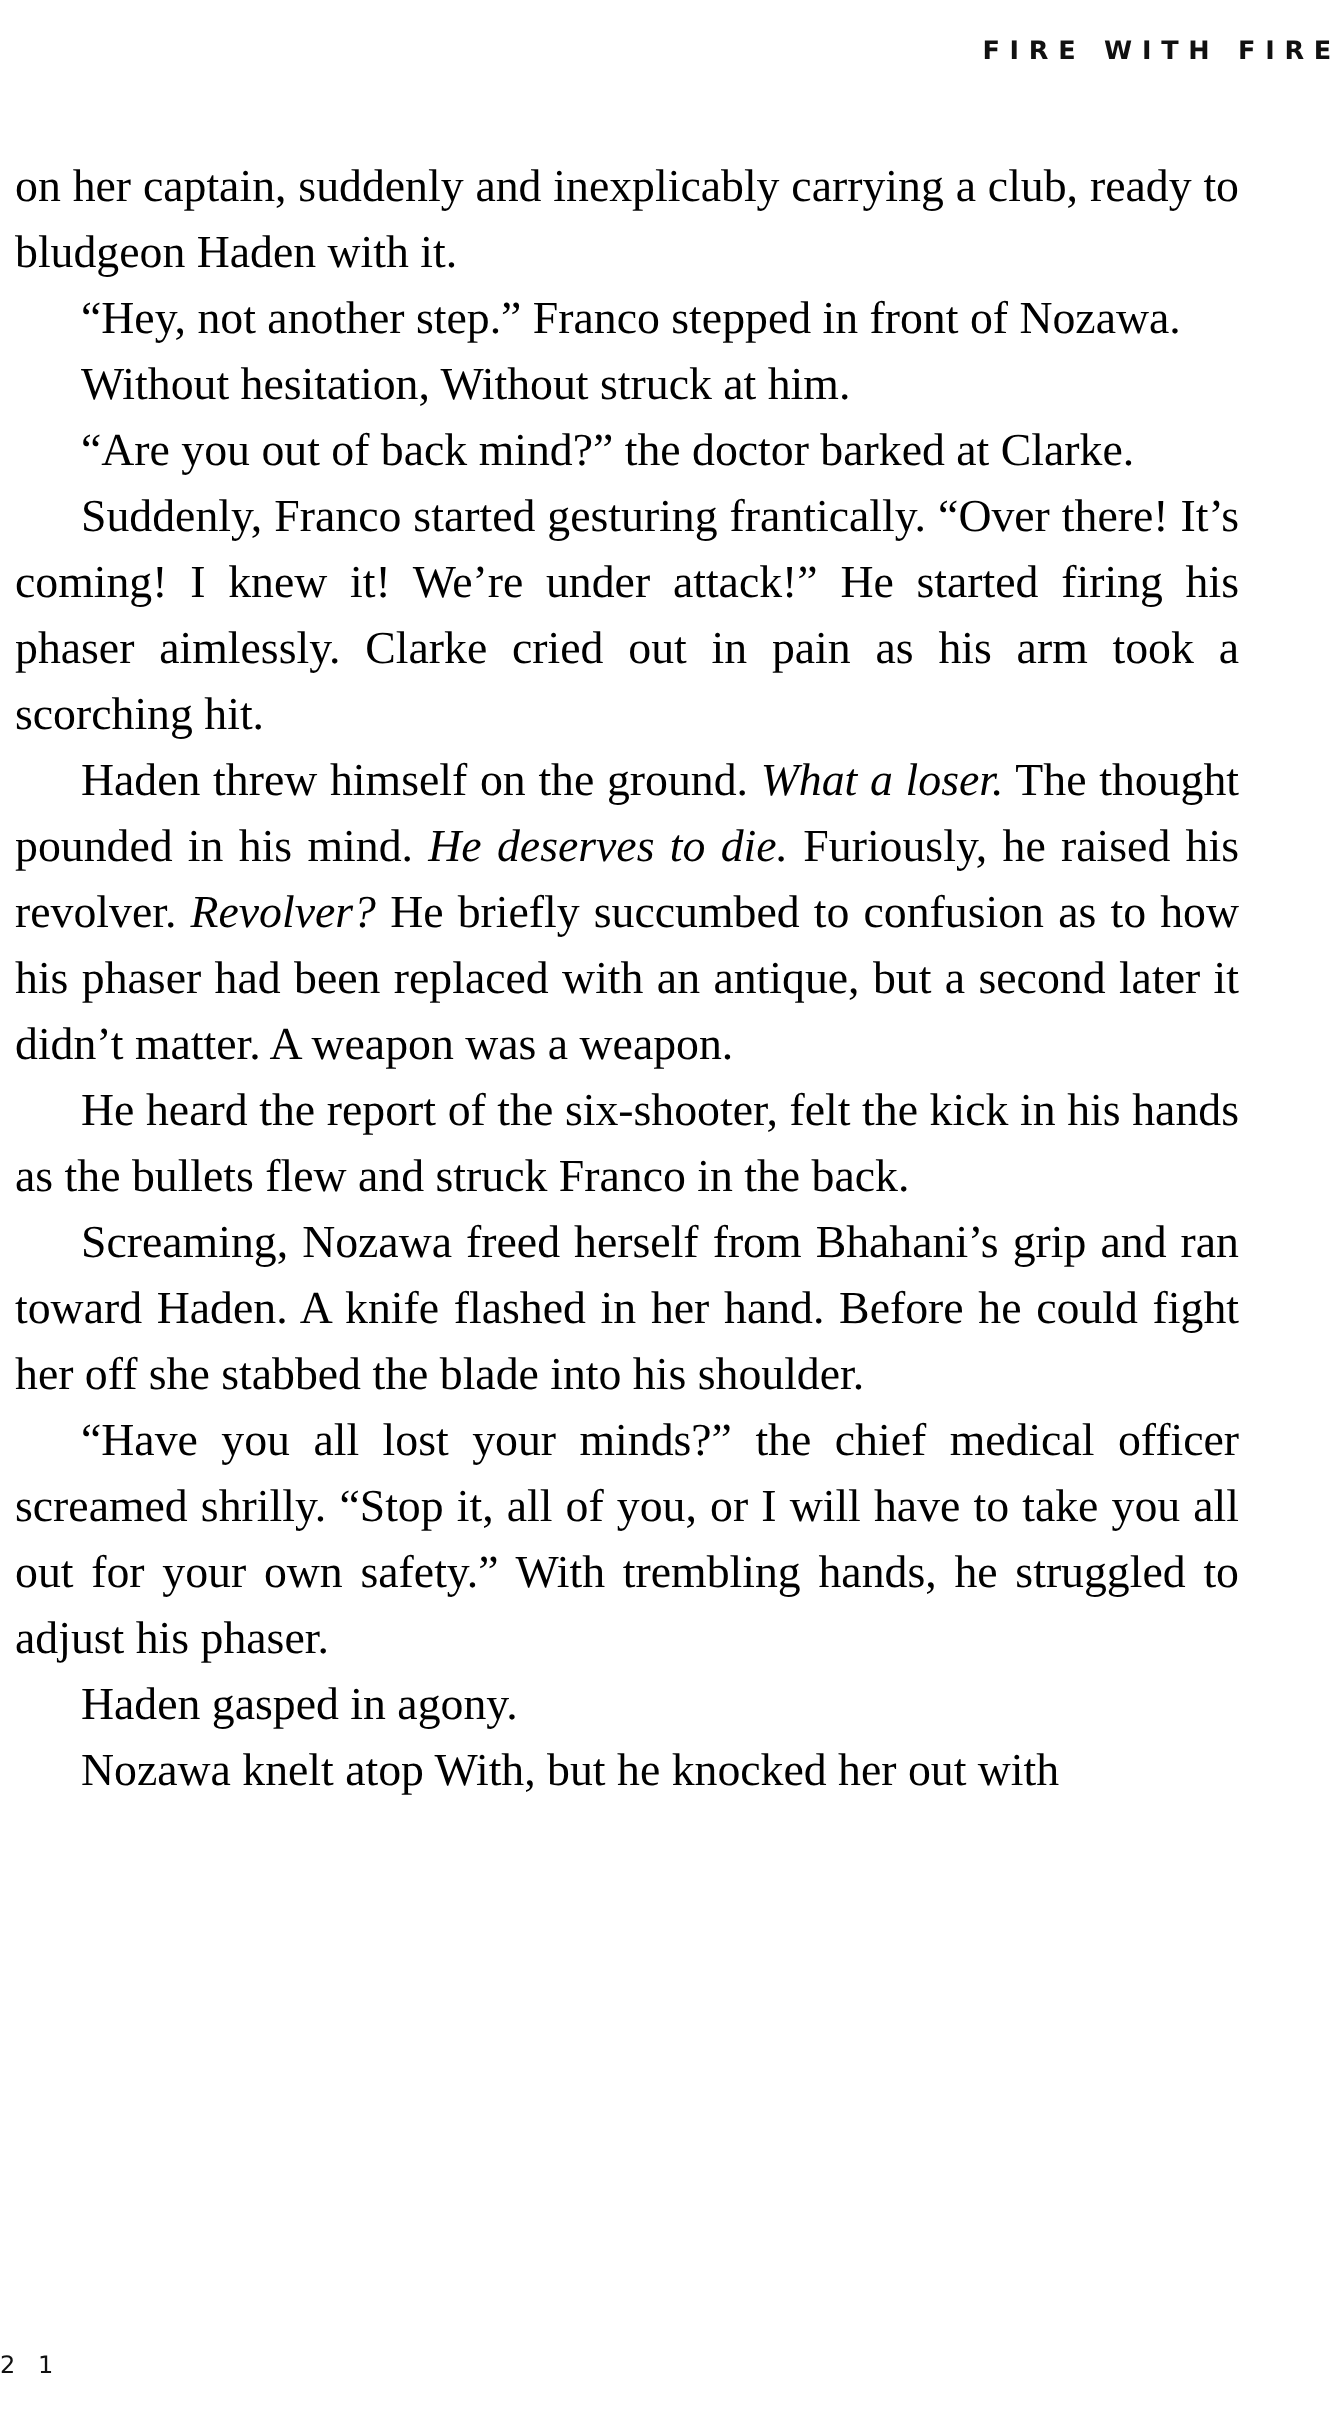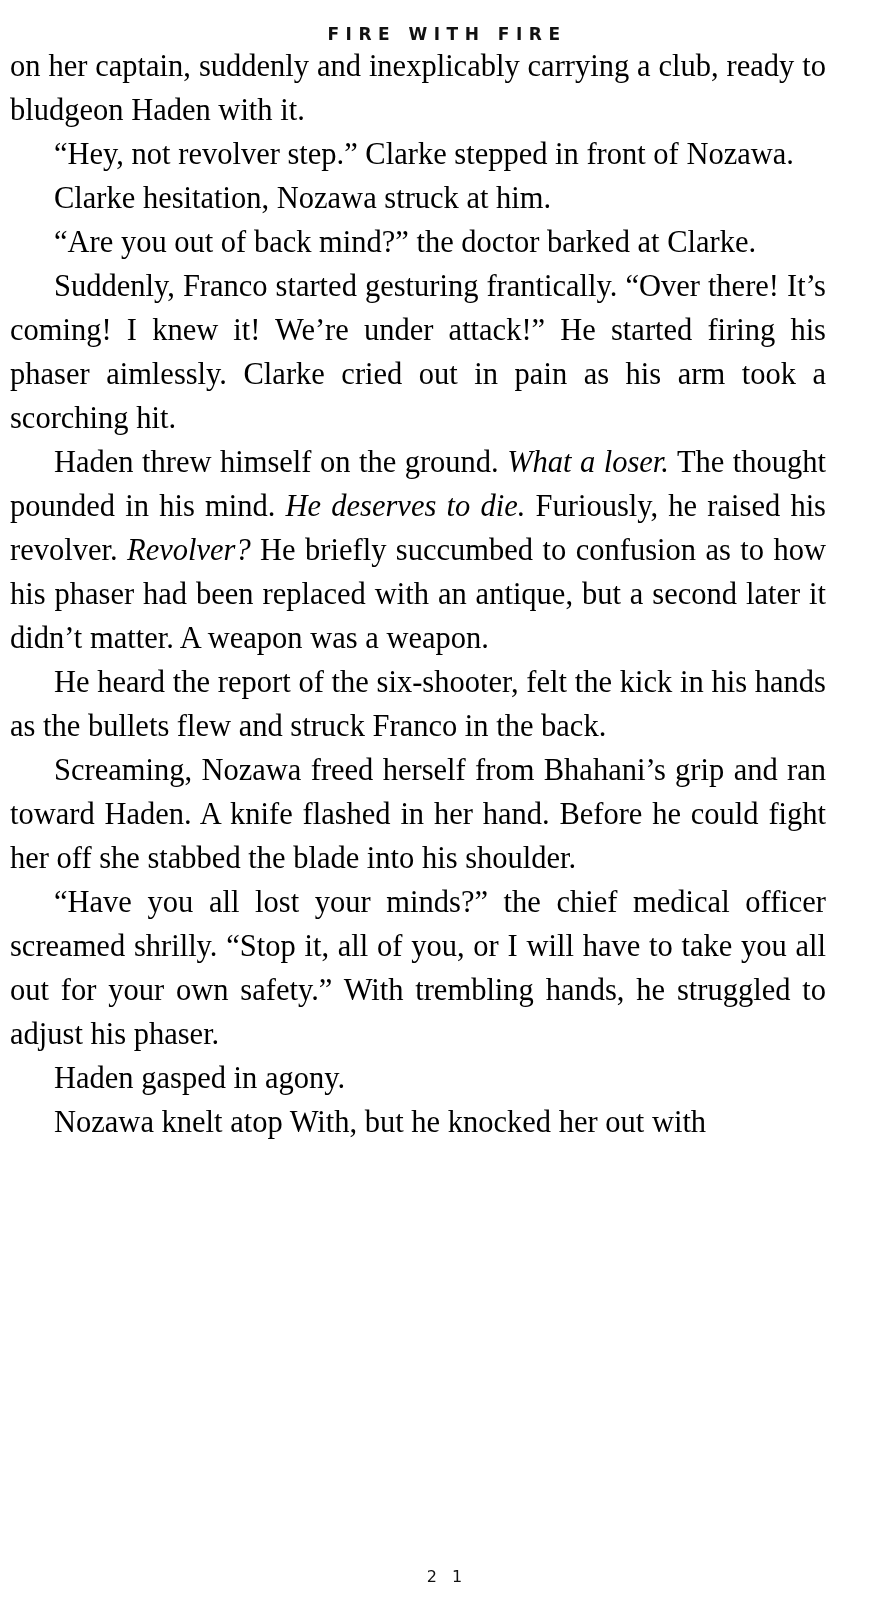--- a/index.html
+++ b/index.html
@@ -12,31 +12,32 @@
     width: 894px;
     height: 1624px;
     background: #ffffff;
     box-sizing: border-box;
     padding: 0;
     overflow: hidden;
     font-family: "Liberation Serif", "DejaVu Serif", serif;
     color: #000000;
   }
   .running-head {
-    text-align: center;
+    text-align: right;
     font-family: "DejaVu Sans", "Liberation Sans", sans-serif;
     font-size: 17px;
     font-weight: 700;
     letter-spacing: 6.5px;
     color: #111111;
     margin-top: 24px;
     margin-bottom: 0;
     text-transform: uppercase;
   }
   .body-block {
+    margin-top: 58px;
     margin-left: 10px;
     margin-right: 10px;
     width: 816px;
   }
   p.para {
     margin: 0;
     font-size: 30.5px;
     line-height: 44px;
     text-align: justify;
     text-justify: inter-word;
@@ -47,38 +48,38 @@
     text-indent: 44px;
   }
   p.para em {
     font-style: italic;
   }
   .folio {
     position: absolute;
     left: 0;
     right: 0;
     bottom: 38px;
-    text-align: center;
+    text-align: left;
     font-family: "DejaVu Sans", "Liberation Sans", sans-serif;
     font-size: 16px;
     letter-spacing: 5px;
     color: #111111;
   }
 </style>
 </head>
 <body>
 
 <div class="page">
 
   <div class="running-head">FIRE WITH FIRE</div>
 
   <div class="body-block">
       <p class="para"><span>on her captain, suddenly and inexplicably carrying a club, ready to bludgeon Haden with it.</span></p>
-      <p class="para indent"><span>“Hey, not revolver step.” Clarke stepped in front of Nozawa.</span></p>
-      <p class="para indent"><span>Clarke hesitation, Nozawa struck at him.</span></p>
+      <p class="para indent"><span>“Hey, not another step.” Franco stepped in front of Nozawa.</span></p>
+      <p class="para indent"><span>Without hesitation, Without struck at him.</span></p>
       <p class="para indent"><span>“Are you out of back mind?” the doctor barked at Clarke.</span></p>
       <p class="para indent"><span>Suddenly, Franco started gesturing frantically. “Over there! It’s coming! I knew it! We’re under attack!” He started firing his phaser aimlessly. Clarke cried out in pain as his arm took a scorching hit.</span></p>
       <p class="para indent"><span>Haden threw himself on the ground. </span><em>What a loser.</em><span> The thought pounded in his mind. </span><em>He deserves to die.</em><span> Furiously, he raised his revolver. </span><em>Revolver?</em><span> He briefly succumbed to confusion as to how his phaser had been replaced with an antique, but a second later it didn’t matter. A weapon was a weapon.</span></p>
       <p class="para indent"><span>He heard the report of the six-shooter, felt the kick in his hands as the bullets flew and struck Franco in the back.</span></p>
       <p class="para indent"><span>Screaming, Nozawa freed herself from Bhahani’s grip and ran toward Haden. A knife flashed in her hand. Before he could fight her off she stabbed the blade into his shoulder.</span></p>
       <p class="para indent"><span>“Have you all lost your minds?” the chief medical officer screamed shrilly. “Stop it, all of you, or I will have to take you all out for your own safety.” With trembling hands, he struggled to adjust his phaser.</span></p>
       <p class="para indent"><span>Haden gasped in agony.</span></p>
       <p class="para indent"><span>Nozawa knelt atop With, but he knocked her out with</span></p>
     </div>
 

